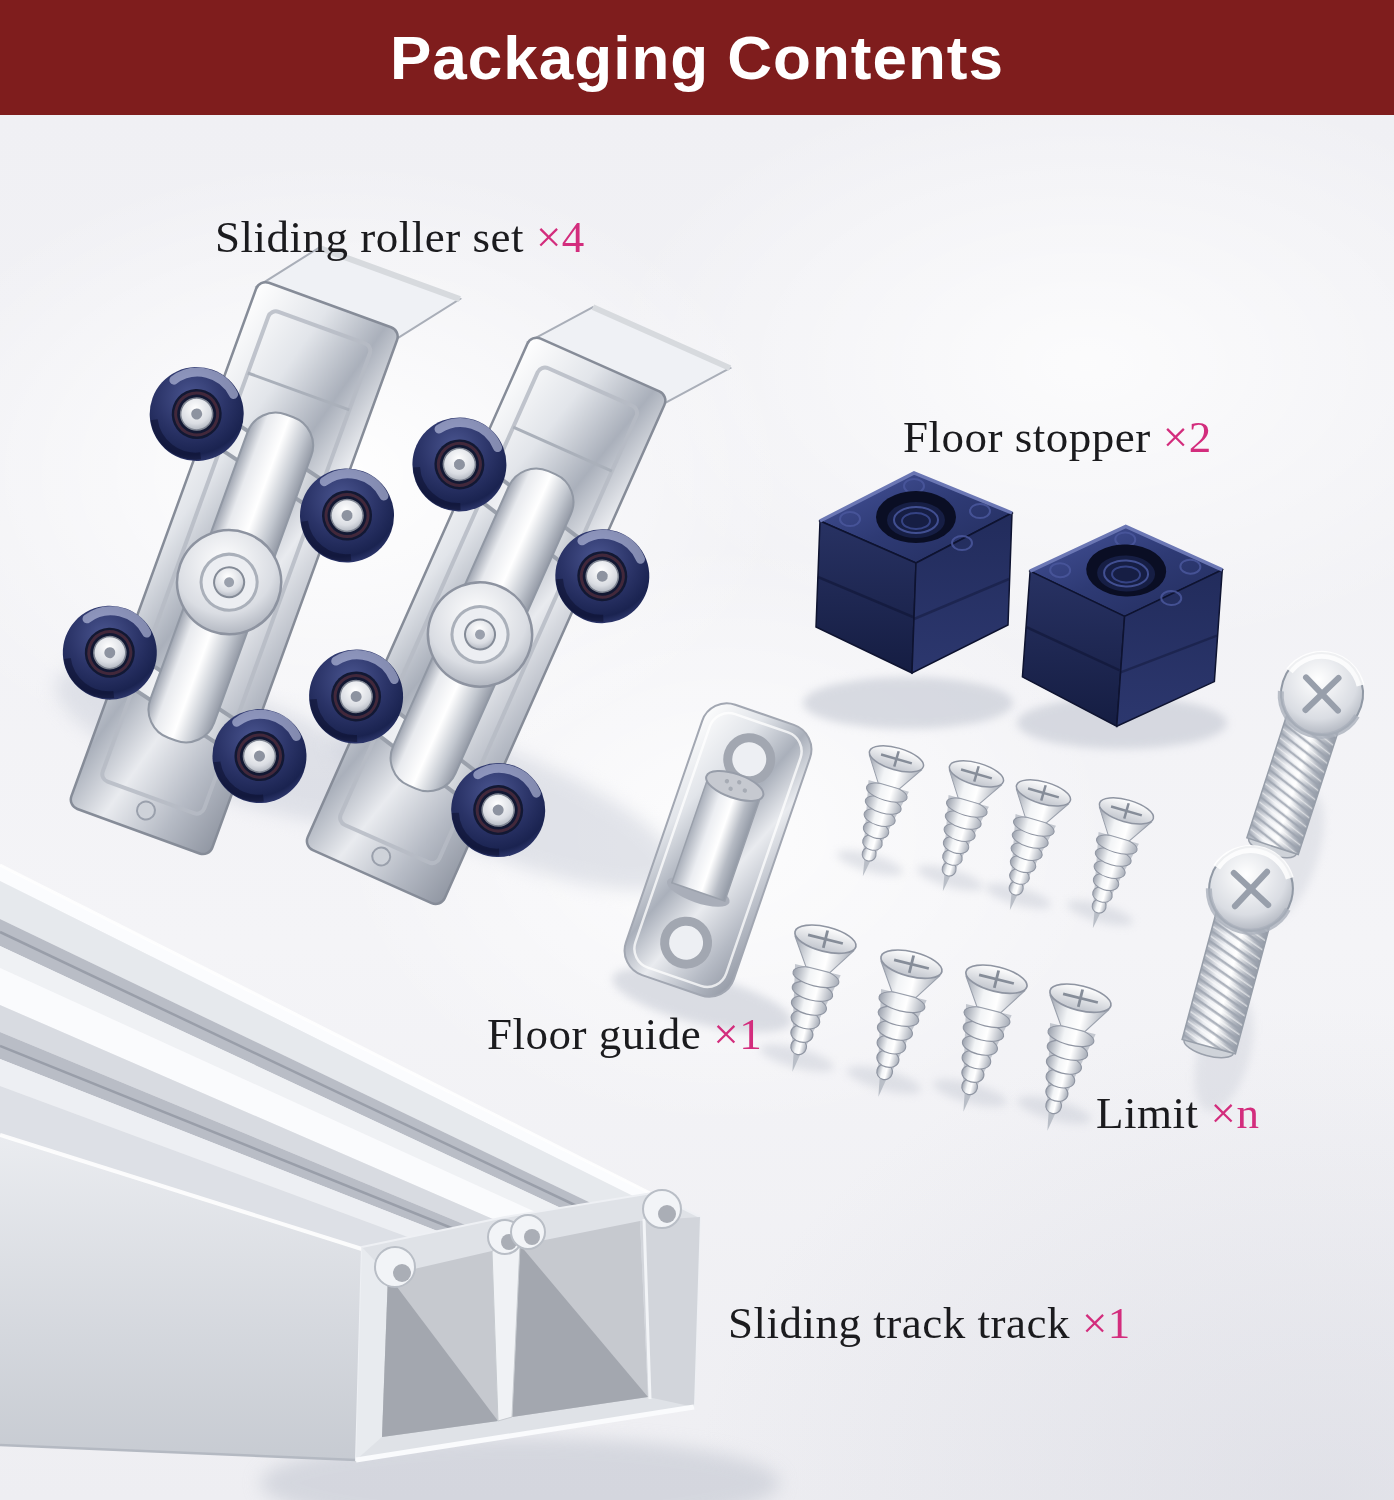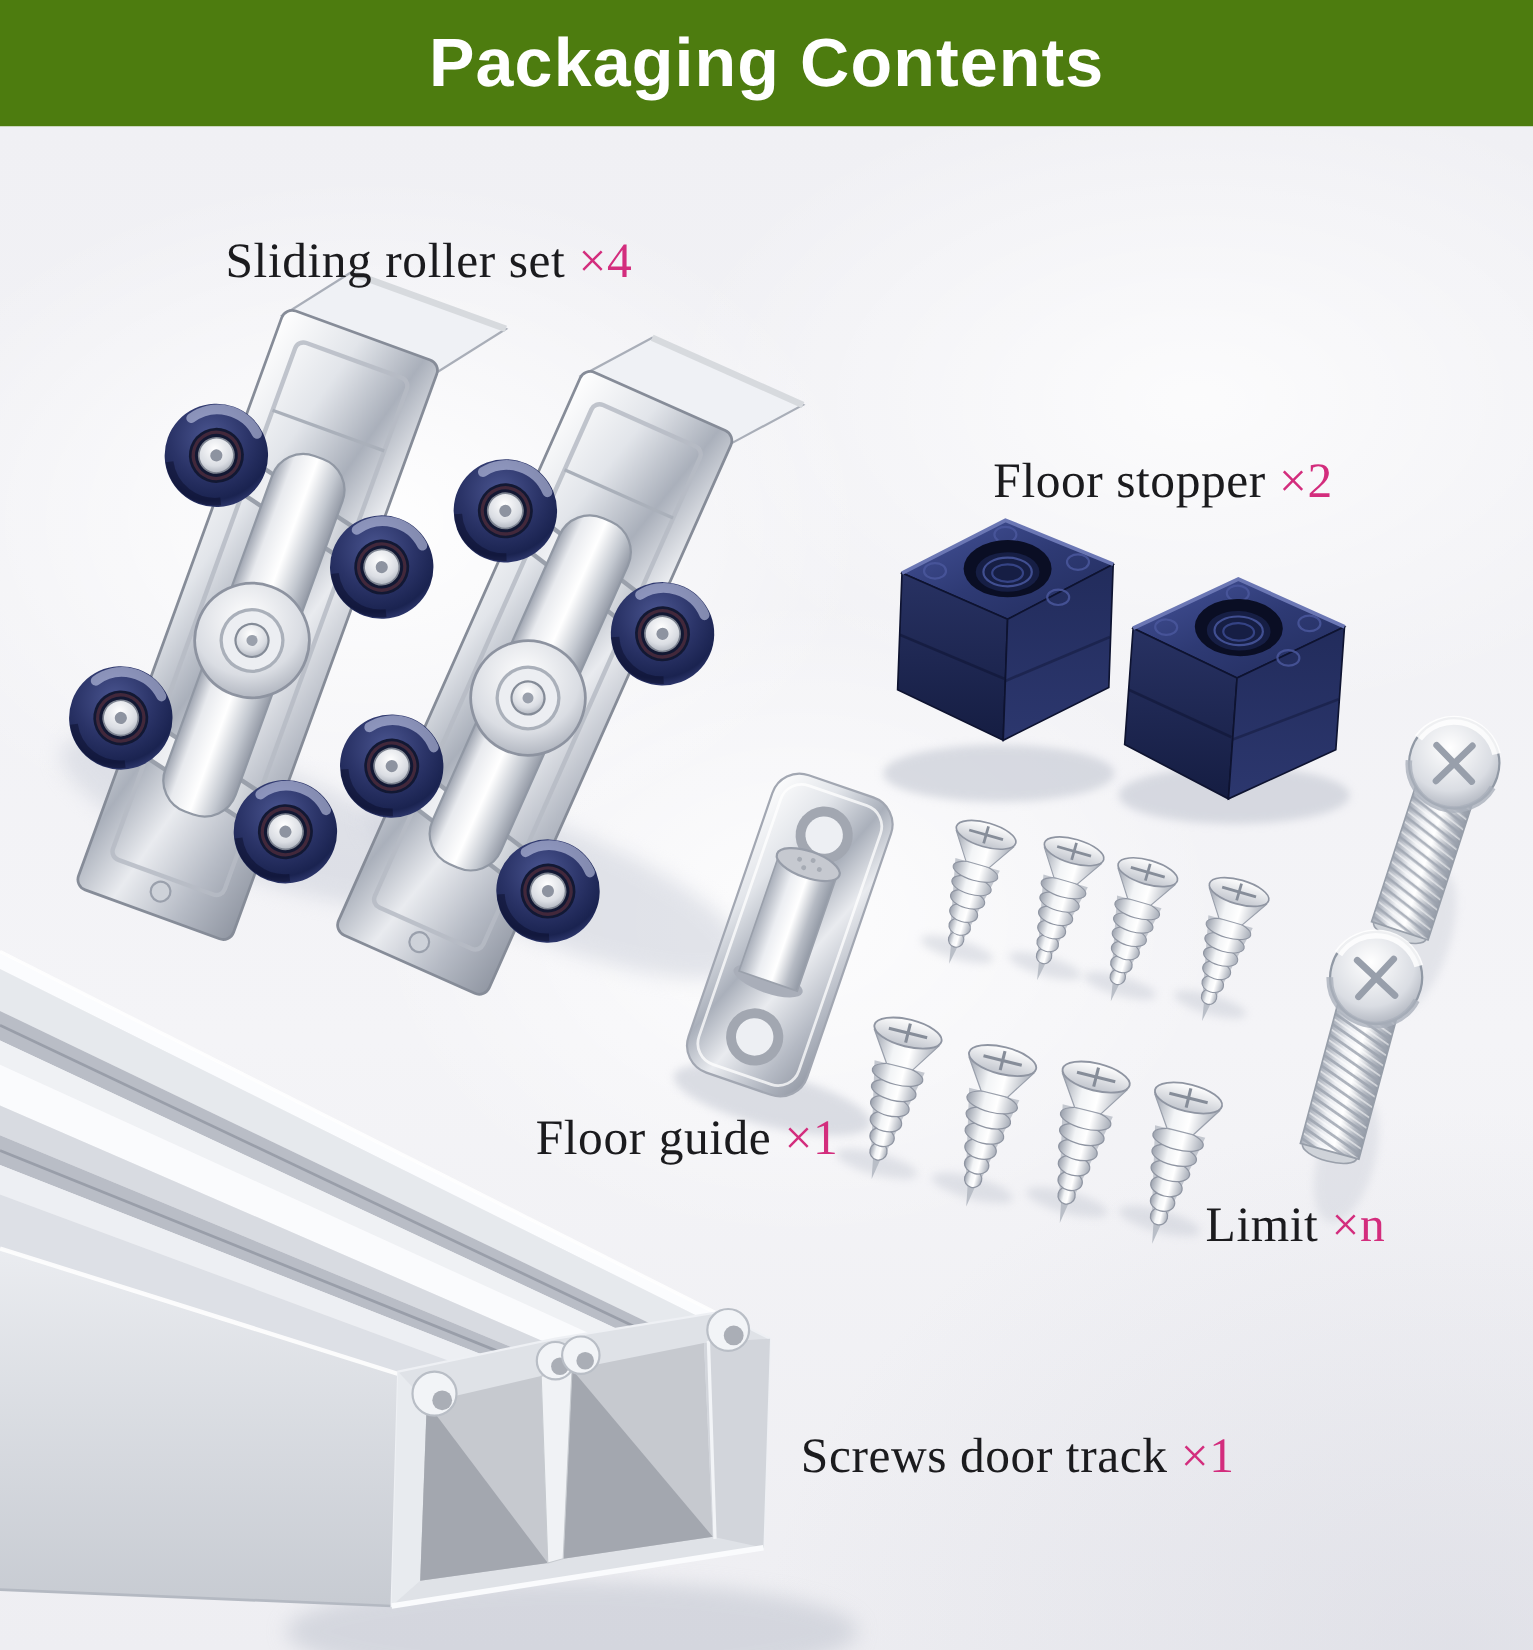--- a/index.html
+++ b/index.html
@@ -1,32 +1,32 @@
 <!DOCTYPE html>
 <html><head>
 <meta charset="utf-8">
 <style>
   html,body{margin:0;padding:0;background:#ffffff;}
   .page{position:relative;width:1394px;height:1500px;overflow:hidden;background:#fff;
         font-family:"Liberation Serif",serif;}
-  .banner{position:absolute;top:0;left:0;width:100%;height:115px;background:#4d7c0f;
+  .banner{position:absolute;top:0;left:0;width:100%;height:115px;background:#7f1d1d;
           display:flex;align-items:center;justify-content:center;}
   .banner h1{margin:0;color:#ffffff;font-family:"Liberation Sans",sans-serif;
              font-weight:bold;font-size:62px;letter-spacing:1px;}
   .photo{position:absolute;top:115px;left:0;width:1394px;height:1385px;
          background:
            radial-gradient(640px 440px at 24% 26%, rgba(255,255,255,.95), rgba(255,255,255,0) 72%),
            radial-gradient(560px 420px at 52% 52%, rgba(255,255,255,.8), rgba(255,255,255,0) 70%),
            radial-gradient(700px 420px at 78% 18%, rgba(255,255,255,.75), rgba(255,255,255,0) 70%),
            radial-gradient(900px 700px at 95% 100%, rgba(198,200,212,.35), rgba(198,200,212,0) 70%),
            linear-gradient(180deg,#f0f0f4 0%,#f4f4f7 60%,#eeeef2 100%);}
   .scene{position:absolute;top:0;left:0;}
   .label{position:absolute;font-size:45px;color:#1b1b1e;white-space:nowrap;letter-spacing:.5px;}
   .label .c{color:#d32d7d;margin-left:12px;}
-  .lbl-roller{left:205px;top:96px;}
+  .lbl-roller{left:215px;top:96px;}
   .lbl-stopper{left:903px;top:296px;}
   .lbl-guide{left:487px;top:893px;font-family:Liberation Serif, serif;}
   .lbl-screws{left:1096px;top:972px;}
   .lbl-track{left:728px;top:1182px;}
 </style>
 </head>
 <body>
 
 <div class="page">
 
@@ -313,17 +313,17 @@
     <div class="label lbl-stopper">
       <span class="t">Floor stopper</span><span class="c">×2</span>
     </div>
     <div class="label lbl-guide">
       <span class="t">Floor guide</span><span class="c">×1</span>
     </div>
     <div class="label lbl-screws">
       <span class="t">Limit</span><span class="c">×n</span>
     </div>
     <div class="label lbl-track">
-      <span class="t">Screws door track</span><span class="c">×1</span>
+      <span class="t">Sliding track track</span><span class="c">×1</span>
     </div>
 
   </div>
 </div>
 
 </body></html>

